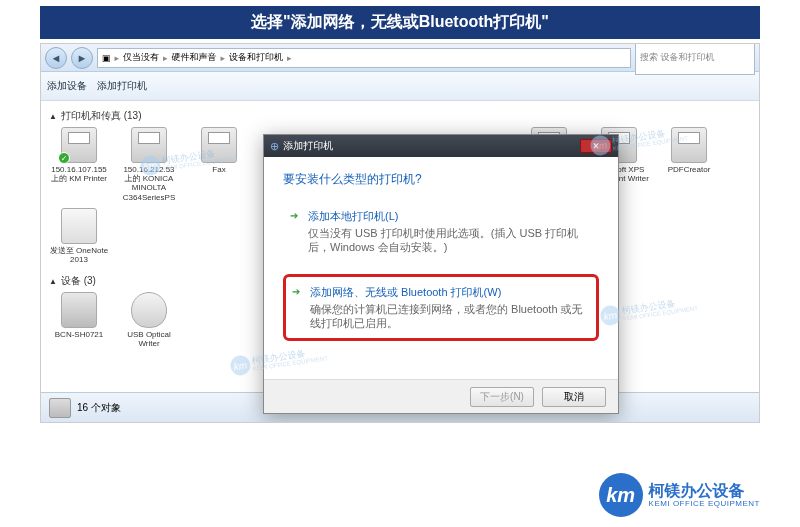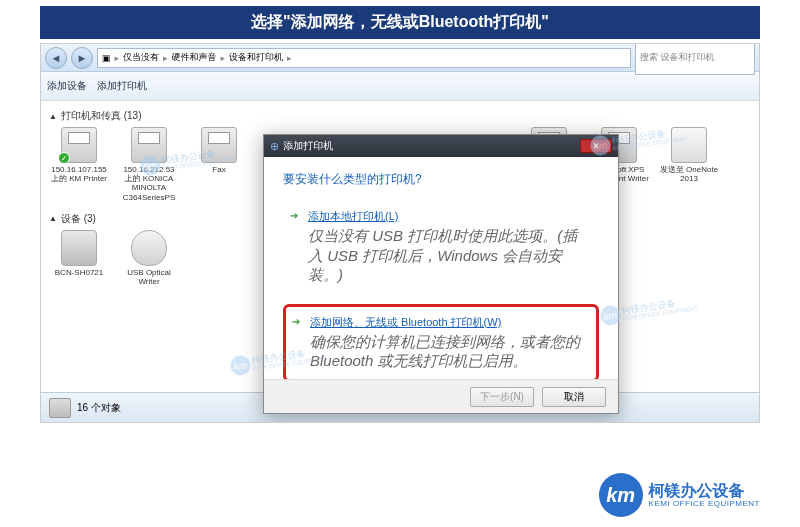--- a/index.html
+++ b/index.html
@@ -36,22 +36,22 @@
     
     .dialog { position: absolute; left: 222px; top: 90px; width: 356px; height: 280px; background: #fff; border: 1px solid #888; box-shadow: 0 4px 20px rgba(0,0,0,0.35); }
     .dlg-titlebar { height: 22px; background: linear-gradient(#434a56, #2e333c); color: #fff; display: flex; align-items: center; padding: 0 6px; font-size: 10px; }
     .dlg-ttl-icon { font-size: 11px; margin-right: 4px; color: #7fb0e6; }
     .dlg-close { margin-left: auto; width: 32px; height: 14px; background: #c13030; border: 1px solid #901010; border-radius: 2px; color: #fff; text-align: center; font-size: 9px; line-height: 12px; }
     .dlg-body { padding: 14px 19px; font-size: 11px; }
     .dlg-q { color: #1560b8; font-size: 12px; margin-bottom: 12px; }
     
     .opt { border: 1px solid transparent; padding: 8px 10px 8px 24px; margin-bottom: 10px; position: relative; cursor: pointer; }
     .opt .arrow { position: absolute; left: 6px; top: 9px; color: #3a9a3a; font-size: 10px; }
-    .opt-title { color: #1560b8; font-size: 11px; margin-bottom: 2px; text-decoration: underline; }
-    .opt-desc { color: #666; font-size: 15px; line-height: 1.3; font-style: italic; }
+    .opt-title { color: #1560b8; font-size: 11px; margin-bottom: 2px; }
+    .opt-desc { color: #666; font-size: 11px; line-height: 1.3; }
     .opt.highlight { border: 3px solid #d42020; border-radius: 6px; }
     
     .dlg-footer { position: absolute; bottom: 0; left: 0; right: 0; height: 34px; background: #f0f0f0; border-top: 1px solid #ddd; display: flex; align-items: center; justify-content: flex-end; gap: 8px; padding: 0 12px; }
     .dlg-btn { min-width: 64px; height: 20px; background: linear-gradient(#f8f8f8, #e4e4e4); border: 1px solid #aaa; border-radius: 2px; font-size: 10px; text-align: center; line-height: 18px; }
     .dlg-btn.disabled { color: #999; }
     
     .watermark { position: absolute; font-size: 10px; color: #88b8e0; opacity: 0.5; display: flex; align-items: center; gap: 2px; transform: rotate(-8deg); pointer-events: none; }
     .wm-logo { width: 20px; height: 20px; background: #a8cef0; border-radius: 50%; font-style: italic; font-size: 10px; color: #fff; display: flex; align-items: center; justify-content: center; }
     .wm-txt { font-size: 9px; line-height: 1; }
     .wm-sub { font-size: 6px; color: #aac8e4; }
@@ -109,20 +109,24 @@
           <span>Fax</span>
         </div>
       <div class="device" style="margin-left:260px">
           <div class="dev-icon printer"></div>
           <span>KONICA MINOLTA C458</span>
         </div>
       <div class="device">
           <div class="dev-icon printer"></div>
           <span>Microsoft XPS Document Writer</span>
         </div>
+      <div class="device">
+          <div class="dev-icon printer"></div>
+          <span>PDFCreator</span>
+        </div>
       <div class="device" style="flex-basis:100%;max-width:60px">
           <div class="dev-icon scanner"></div>
           <span>发送至 OneNote 2013</span>
         </div>
     </div>
 
     <div class="section-hdr">
       <span class="tri">▲</span>
       <span>设备 (3)</span>
     </div>

